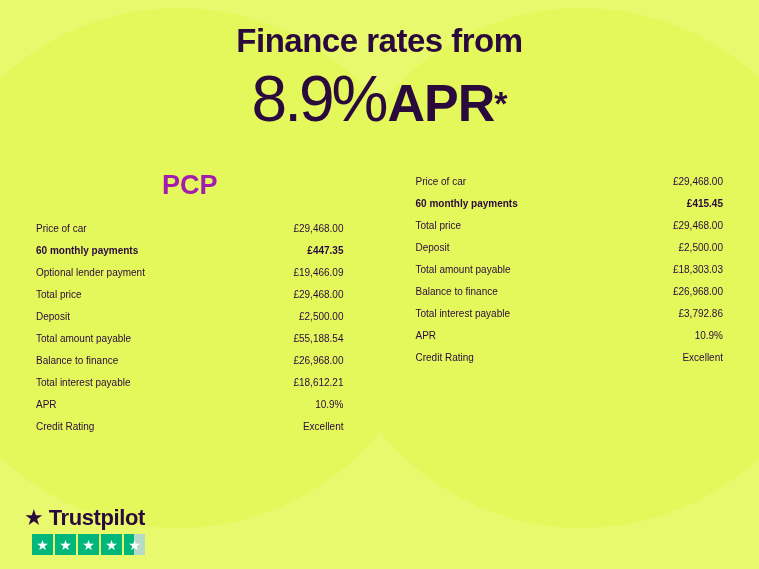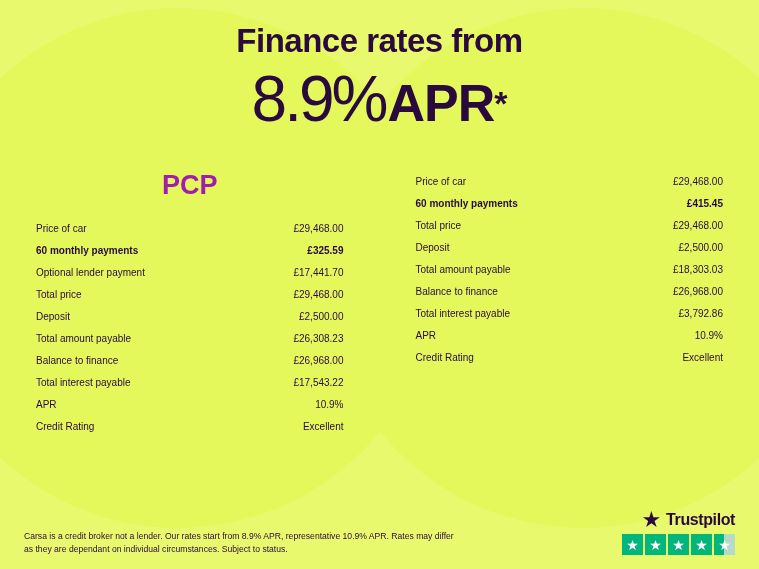--- a/index.html
+++ b/index.html
@@ -114,21 +114,21 @@
     justify-content: flex-end;
     gap: 5px;
     margin-bottom: 3px;
   }
   .tp-star-logo {
     font-size: 22px;
     color: #2a0a3d;
     line-height: 1;
   }
   .tp-name {
-    font-size: 16px;
+    font-size: 22px;
     font-weight: bold;
     letter-spacing: -0.4px;
     color: #2a0a3d;
   }
   .tp-stars {
     display: flex;
     gap: 2px;
     justify-content: flex-end;
   }
   .tp-box {
@@ -163,45 +163,45 @@
 
     <div class="col">
       <div class="col-title">PCP</div>
 
       <div class="row">
         <span class="label">Price of car</span>
         <span class="value">£29,468.00</span>
       </div>
       <div class="row bold">
         <span class="label">60 monthly payments</span>
-        <span class="value">£325.59</span>
+        <span class="value">£447.35</span>
       </div>
       <div class="row">
         <span class="label">Optional lender payment</span>
-        <span class="value">£17,441.70</span>
+        <span class="value">£19,466.09</span>
       </div>
       <div class="row">
         <span class="label">Total price</span>
         <span class="value">£29,468.00</span>
       </div>
       <div class="row">
         <span class="label">Deposit</span>
         <span class="value">£2,500.00</span>
       </div>
       <div class="row">
         <span class="label">Total amount payable</span>
-        <span class="value">£26,308.23</span>
+        <span class="value">£55,188.54</span>
       </div>
       <div class="row">
         <span class="label">Balance to finance</span>
         <span class="value">£26,968.00</span>
       </div>
       <div class="row">
         <span class="label">Total interest payable</span>
-        <span class="value">£17,543.22</span>
+        <span class="value">£18,612.21</span>
       </div>
       <div class="row">
         <span class="label">APR</span>
         <span class="value">10.9%</span>
       </div>
       <div class="row">
         <span class="label">Credit Rating</span>
         <span class="value">Excellent</span>
       </div>
     </div>
@@ -242,21 +242,20 @@
       </div>
       <div class="row">
         <span class="label">Credit Rating</span>
         <span class="value">Excellent</span>
       </div>
     </div>
 
   </div>
 
   <div class="footer">
-    <div class="disclaimer">Carsa is a credit broker not a lender. Our rates start from 8.9% APR, representative 10.9% APR. Rates may differ as they are dependant on individual circumstances. Subject to status.</div>
 
     <div class="trustpilot">
       <div class="tp-top">
         <span class="tp-star-logo">★</span>
         <span class="tp-name">Trustpilot</span>
       </div>
       <div class="tp-stars">
         <span class="tp-box">★</span>
         <span class="tp-box">★</span>
         <span class="tp-box">★</span>

